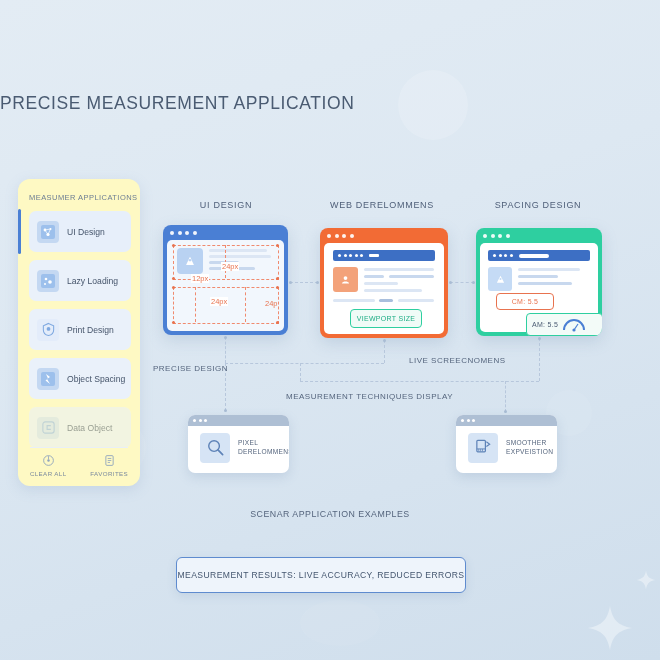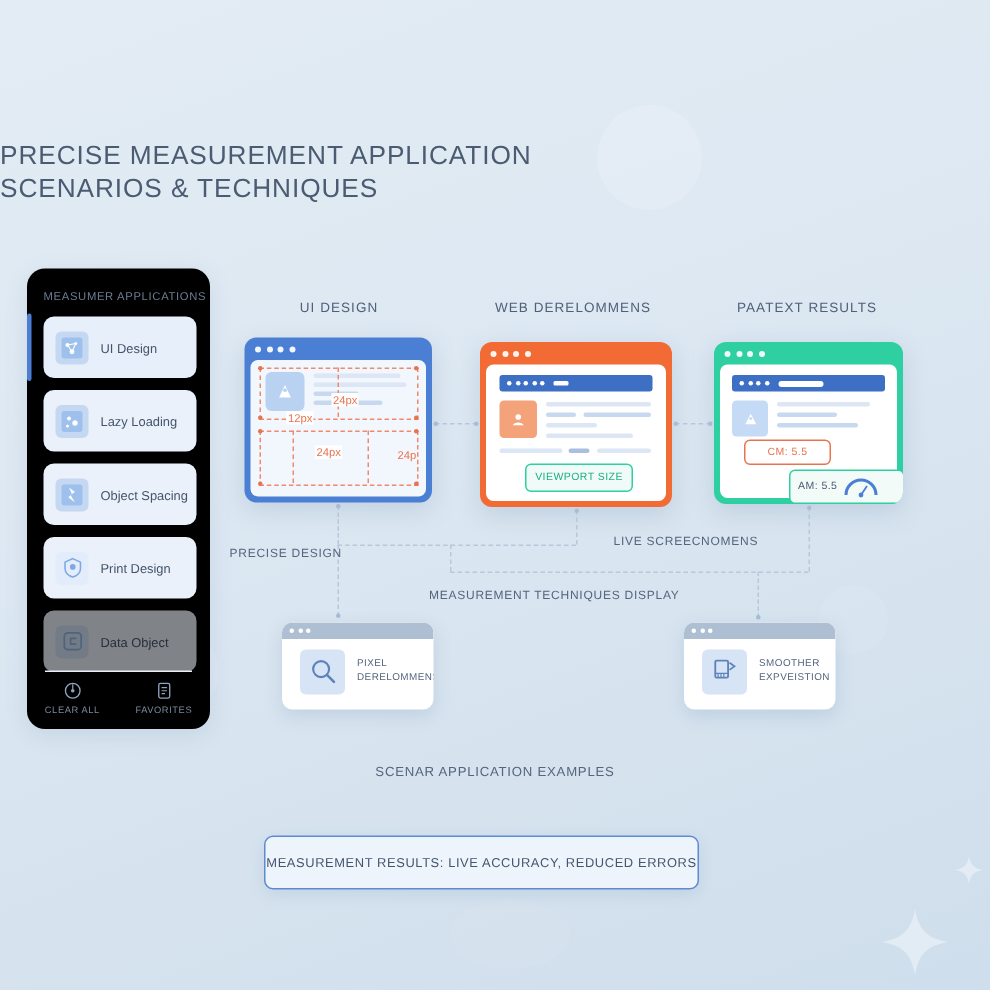--- a/index.html
+++ b/index.html
@@ -15,21 +15,21 @@
   
   .title{
     position:absolute;left:0;right:0;top:92px;text-align:left;
     font-size:17.5px;letter-spacing:.6px;color:#4a5b72;line-height:22px;font-weight:400;
   }
   .title .l2{display:block;}
 
   
   .sidebar{
     position:absolute;left:18px;top:179px;width:122px;height:307px;
-    background:#000000;border-radius:12px;
+    background:#fef9c3;border-radius:12px;
     box-shadow:0 4px 14px rgba(110,140,175,.18);
     padding:0;overflow:hidden;
   }
   .sb-head{
     font-size:7.5px;letter-spacing:.45px;color:#6c7d93;
     padding:14px 0 9px 11px;
   }
   .sb-item{
     position:relative;margin:0 9px 8px 11px;height:41px;border-radius:7px;
     background:#eaf1fa;display:flex;align-items:center;padding-left:8px;gap:8px;
@@ -117,21 +117,20 @@
 
 <svg class="sparkle" style="left:586px;top:604px;" width="48" height="48" viewBox="0 0 48 48">
   <path d="M24 2 C26.5 16 32 21.5 46 24 C32 26.5 26.5 32 24 46 C21.5 32 16 26.5 2 24 C16 21.5 21.5 16 24 2 Z" fill="#ffffff" opacity="0.7"></path>
 </svg>
 <svg class="sparkle" style="left:636px;top:570px;opacity:.4;" width="20" height="20" viewBox="0 0 48 48">
   <path d="M24 2 C26.5 16 32 21.5 46 24 C32 26.5 26.5 32 24 46 C21.5 32 16 26.5 2 24 C16 21.5 21.5 16 24 2 Z" fill="#ffffff"></path>
 </svg>
 
 <div class="title">
   <span>PRECISE MEASUREMENT APPLICATION</span>
-  <span class="l2">SCENARIOS &amp; TECHNIQUES</span>
 </div>
 
 <div class="sidebar">
   <div class="sb-head">MEASUMER APPLICATIONS</div>
 
   <div class="sb-item active">
     <span class="sb-ico">
       <svg width="16" height="16" viewBox="0 0 16 16">
           <rect x="1" y="1" width="14" height="14" rx="2" fill="#9dc0ec"></rect>
           <circle cx="5" cy="6" r="1.4" fill="#fff"></circle>
@@ -149,37 +148,37 @@
           <rect x="1" y="1" width="14" height="14" rx="2" fill="#9dc0ec"></rect>
           <circle cx="6" cy="6" r="1.3" fill="#fff"></circle>
           <circle cx="10" cy="9" r="1.8" fill="#fff"></circle>
           <circle cx="5" cy="11" r="1" fill="#fff"></circle>
         </svg>
     </span>
     <span class="sb-label">Lazy Loading</span>
   </div>
 
   <div class="sb-item">
+    <span class="sb-ico" style="background:#e3ecfa;">
+      <svg width="15" height="15" viewBox="0 0 16 16">
+          <path d="M8 1.5 L13.5 4 L13.5 8.5 C13.5 11.5 11 13.8 8 14.5 C5 13.8 2.5 11.5 2.5 8.5 L2.5 4 Z" fill="none" stroke="#7ea8e0" stroke-width="1.1"></path>
+          <circle cx="8" cy="7.4" r="2" fill="#7ea8e0"></circle>
+        </svg>
+    </span>
+    <span class="sb-label">Print Design</span>
+  </div>
+
+  <div class="sb-item">
     <span class="sb-ico">
       <svg width="16" height="16" viewBox="0 0 16 16">
           <rect x="1" y="1" width="14" height="14" rx="2" fill="#9dc0ec"></rect>
           <path d="M6 3 L10 6 L7 8 L10 13 L5.5 9.5 L8 7.5 Z" fill="#fff"></path>
         </svg>
     </span>
     <span class="sb-label">Object Spacing</span>
-  </div>
-
-  <div class="sb-item">
-    <span class="sb-ico" style="background:#e3ecfa;">
-      <svg width="15" height="15" viewBox="0 0 16 16">
-          <path d="M8 1.5 L13.5 4 L13.5 8.5 C13.5 11.5 11 13.8 8 14.5 C5 13.8 2.5 11.5 2.5 8.5 L2.5 4 Z" fill="none" stroke="#7ea8e0" stroke-width="1.1"></path>
-          <circle cx="8" cy="7.4" r="2" fill="#7ea8e0"></circle>
-        </svg>
-    </span>
-    <span class="sb-label">Print Design</span>
   </div>
 
   <div class="sb-item muted">
     <span class="sb-ico" style="background:#cfe0f4;">
       <svg width="15" height="15" viewBox="0 0 16 16">
           <rect x="2" y="2" width="12" height="12" rx="2.5" fill="none" stroke="#8fb4e4" stroke-width="1.2"></rect>
           <path d="M10.5 6 L6.5 6 L6.5 10 L10.5 10" fill="none" stroke="#8fb4e4" stroke-width="1.2"></path>
         </svg>
     </span>
     <span class="sb-label">Data Object</span>
@@ -273,21 +272,21 @@
     <div class="ln d" style="left:65px;top:32px;width:45px;"></div>
     <div class="ln" style="left:40px;top:39px;width:34px;"></div>
     <div class="ln" style="left:40px;top:46px;width:58px;"></div>
     <div class="ln" style="left:9px;top:56px;width:42px;"></div>
     <div class="ln" style="left:55px;top:56px;width:14px;background:#a9bfdd;"></div>
     <div class="ln" style="left:74px;top:56px;width:36px;"></div>
     <div class="badge" style="left:26px;top:66px;width:70px;height:17px;border:1px solid #2ecfa0;color:#1fae86;background:#f0fbf7;">VIEWPORT SIZE</div>
   </div>
 </div>
 
-<div class="card-title" style="left:472px;top:200px;width:132px;">PAATEXT RESULTS</div>
+<div class="card-title" style="left:472px;top:200px;width:132px;">SPACING DESIGN</div>
 <div class="win" style="left:476px;top:228px;width:126px;height:108px;background:#2ecfa0;">
   <div class="bar">
       <i></i>
       <i></i>
       <i></i>
       <i></i>
     </div>
   <div class="body">
     <div style="position:absolute;left:8px;top:7px;right:8px;height:11px;border-radius:2px;background:#3d6fc4;display:flex;align-items:center;padding-left:5px;gap:2.5px;">
       <i style="width:3px;height:3px;border-radius:50%;background:#fff;display:block;"></i>

